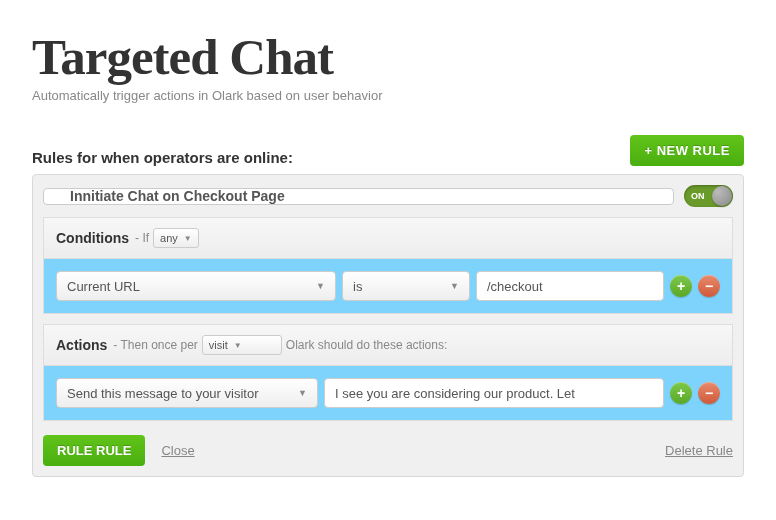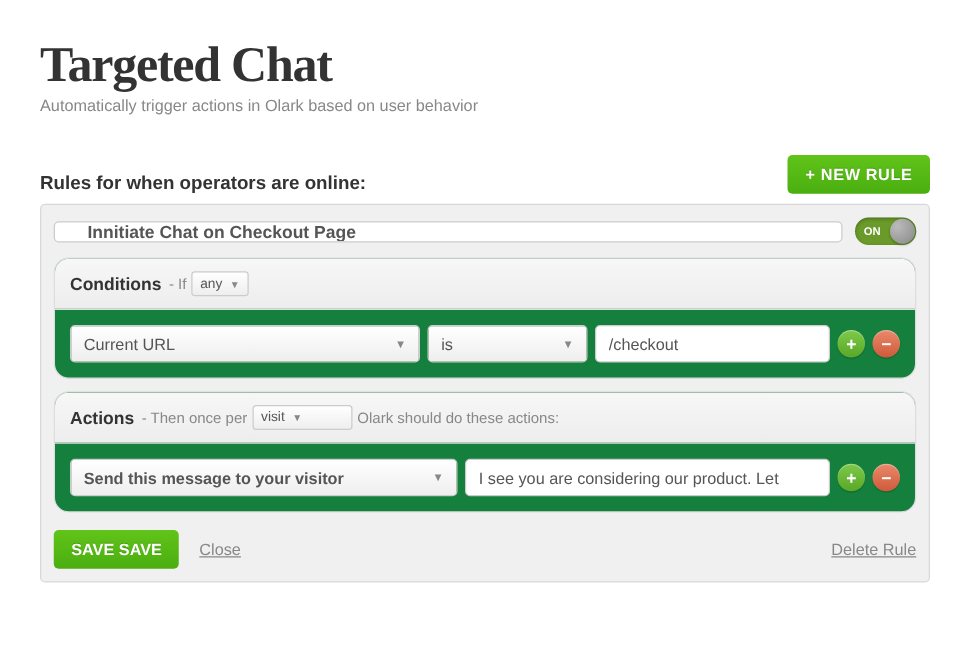--- a/index.html
+++ b/index.html
@@ -5,21 +5,21 @@
 * { box-sizing: border-box; margin: 0; padding: 0; }
 body {
   font-family: "Helvetica Neue", Helvetica, Arial, sans-serif;
   background: #fff;
   color: #4a4a4a;
   padding: 28px 32px;
   width: 776px;
 }
 h1 {
   font-family: Georgia, "Times New Roman", serif;
-  font-size: 40px;
+  font-size: 51px;
   font-weight: 900;
   color: #333;
   letter-spacing: -1px;
   margin-bottom: 2px;
 }
 .subtitle {
   font-size: 13px;
   color: #888;
   margin-bottom: 32px;
 }
@@ -89,23 +89,23 @@
   position: absolute;
   right: 1px;
   top: 1px;
   width: 20px;
   height: 20px;
   border-radius: 50%;
   background: radial-gradient(circle at 30% 30%, #bbb, #888);
   box-shadow: 0 1px 2px rgba(0,0,0,0.3);
 }
 .section {
-  background: #15803d;
+  background: #7dd3fc;
   border: 1px solid #ddd;
-  border-radius: 12px;
+  border-radius: 0;
   margin-bottom: 10px;
   overflow: hidden;
 }
 .section-header {
   background: linear-gradient(to bottom, #f7f7f7, #ededed);
   border-bottom: 1px solid #ddd;
   padding: 10px 12px;
   font-size: 12px;
   color: #888;
   display: flex;
@@ -144,21 +144,21 @@
   border: 1px solid #ccc;
   border-radius: 4px;
   padding: 6px 10px;
   font-size: 13px;
   color: #555;
   cursor: pointer;
   height: 30px;
 }
 .select .caret { font-size: 9px; color: #888; margin-left: 8px; }
 .select-wide { width: 280px; }
-.select-wide2 { width: 310px; font-weight: bold; }
+.select-wide2 { width: 262px; }
 .select-mid { width: 128px; }
 .text-input {
   flex: 1;
   height: 30px;
   border: 1px solid #ccc;
   border-radius: 4px;
   padding: 0 10px;
   font-size: 13px;
   color: #555;
   background: #fff;
@@ -265,19 +265,19 @@
         <span>Send this message to your visitor</span>
         <span class="caret">▼</span>
       </span>
       <input class="text-input" type="text" value="I see you are considering our product. Let" style="">
       <button class="circ circ-add">+</button>
       <button class="circ circ-remove">−</button>
     </div>
   </div>
 
   <div class="footer">
-    <button class="btn-save">SAVE SAVE</button>
+    <button class="btn-save">RULE RULE</button>
     <span class="link">Close</span>
     <span class="spacer"></span>
     <span class="link">Delete Rule</span>
   </div>
 
 </div>
 
 </body></html>

